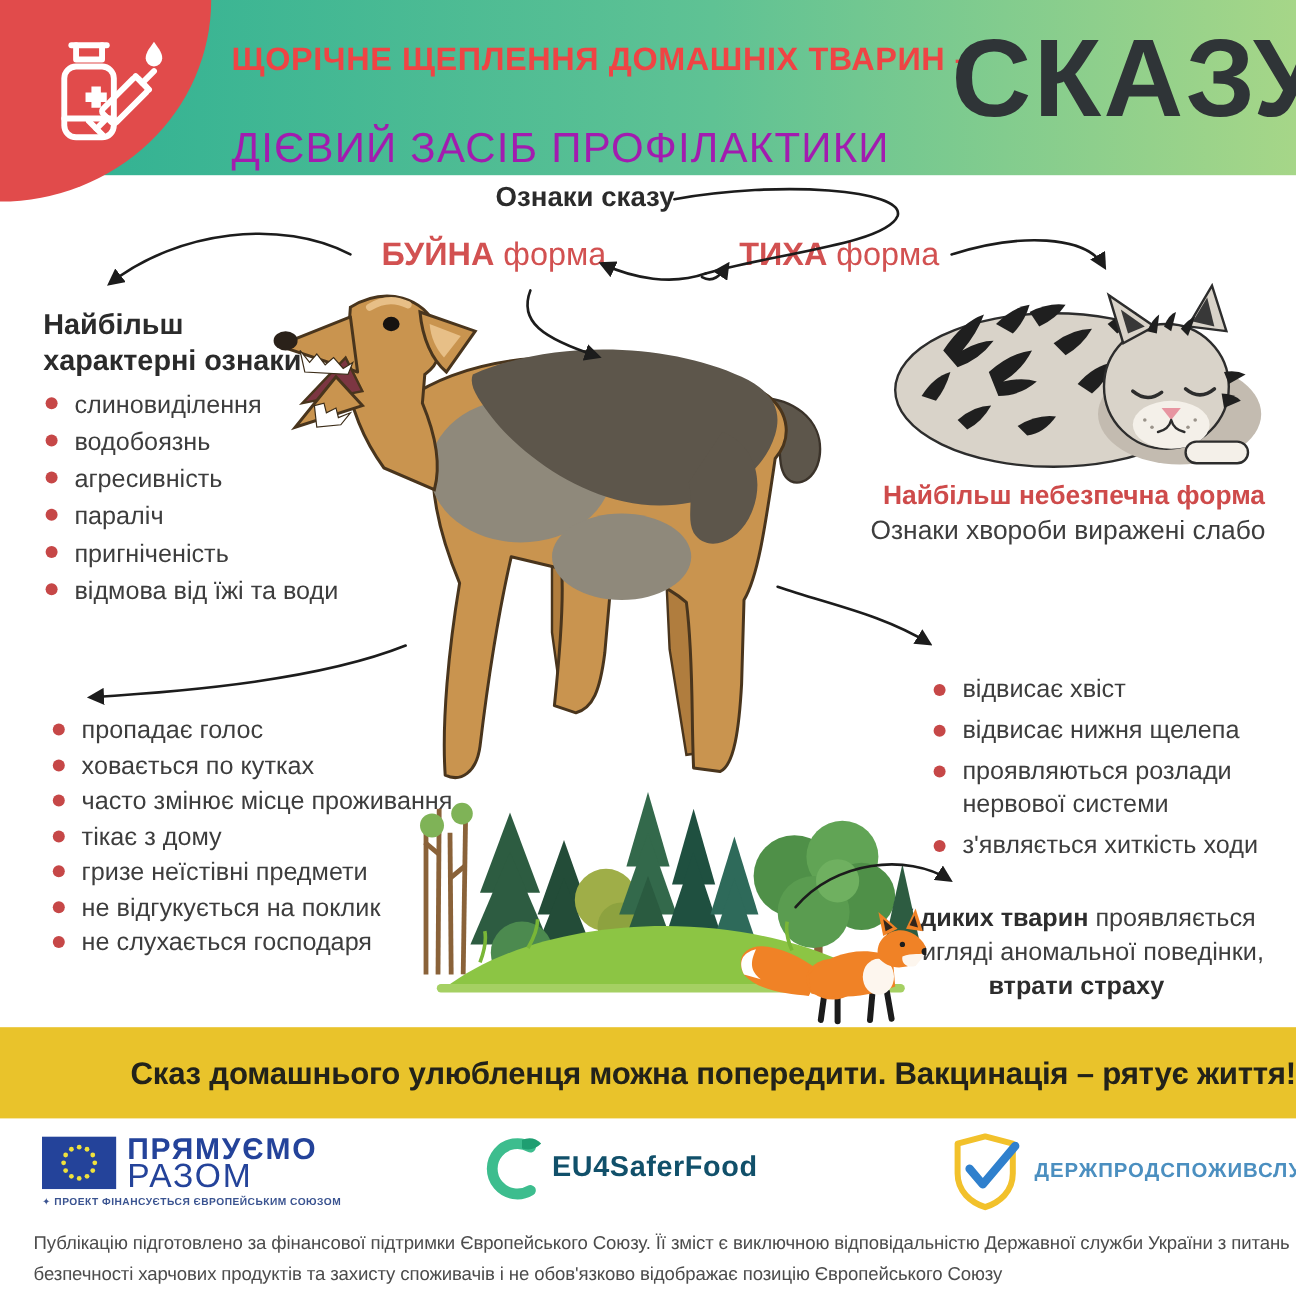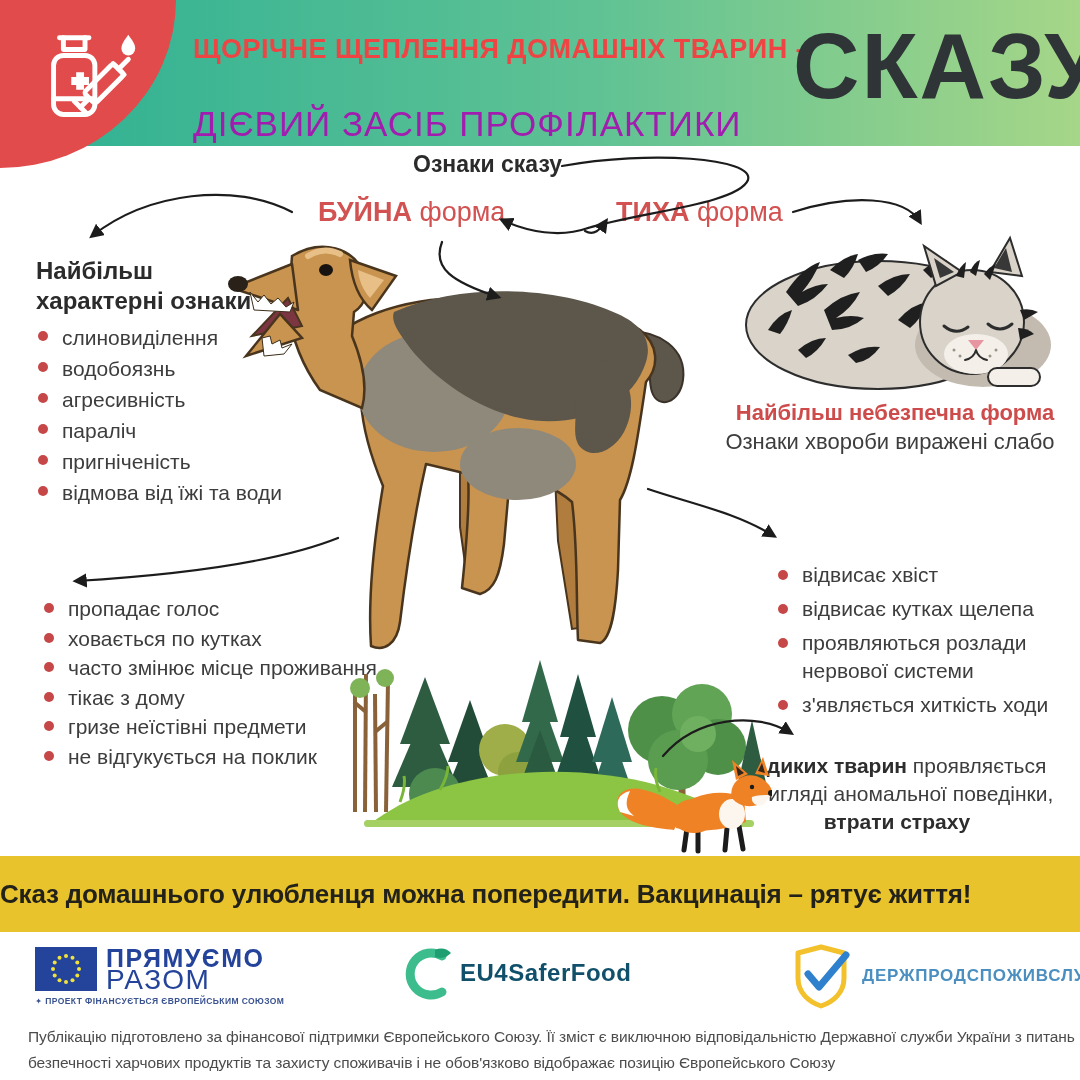--- a/index.html
+++ b/index.html
@@ -40,21 +40,21 @@
   
   .quiet-head{left:712px;top:400px;width:366px;text-align:center;font-size:22px;font-weight:bold;color:#ce4b4b;}
   .quiet-sub{left:700px;top:429px;width:380px;text-align:center;font-size:22px;color:#3d3d3d;}
 
   
   .wild-note{left:714px;top:752px;width:366px;text-align:center;font-size:21px;line-height:28px;color:#3d3d3d;white-space:nowrap;}
   .wild-note b{font-weight:bold;color:#2d2d2d;}
 
   
   .banner{left:0;top:856px;width:1080px;height:76px;background:#e9c32b;
-    display:flex;align-items:center;justify-content:flex-start;}
+    display:flex;align-items:center;justify-content:flex-end;}
   .banner-text{font-size:26px;font-weight:bold;color:#22221a;white-space:nowrap;letter-spacing:-.2px;}
 
   
   .eu-flag{left:35px;top:947px;width:62px;height:44px;}
   .eu-name1{left:106px;top:944px;font-size:25px;font-weight:bold;color:#24439a;letter-spacing:1.5px;}
   .eu-name2{left:106px;top:964px;font-size:28px;font-weight:normal;color:#24439a;letter-spacing:1.5px;}
   .eu-tagline{left:35px;top:996px;font-size:8.5px;font-weight:bold;color:#3a5390;letter-spacing:.4px;}
   .e4sf-icon{left:402px;top:947px;width:54px;height:54px;}
   .e4sf-label{left:460px;top:959px;font-size:24px;font-weight:bold;color:#11506a;letter-spacing:.5px;}
   .shield-icon{left:789px;top:942px;width:64px;height:68px;}
@@ -109,27 +109,28 @@
     <li><span>відмова від їжі та води</span></li>
   </ul>
 
   <ul class="abs list behav-list">
     <li><span>пропадає голос</span></li>
     <li><span>ховається по кутках</span></li>
     <li><span>часто змінює місце проживання</span></li>
     <li><span>тікає з дому</span></li>
     <li><span>гризе неїстівні предмети</span></li>
     <li><span>не відгукується на поклик</span></li>
+    <li><span>не слухається господаря</span></li>
   </ul>
 
   <div class="abs quiet-head">Найбільш небезпечна форма</div>
   <div class="abs quiet-sub">Ознаки хвороби виражені слабо</div>
   <ul class="abs list quiet-list">
     <li><span>відвисає хвіст</span></li>
-    <li><span>відвисає кутках щелепа</span></li>
+    <li><span>відвисає нижня щелепа</span></li>
     <li><span>проявляються розлади нервової системи</span></li>
     <li><span>з'являється хиткість ходи</span></li>
   </ul>
 
   <div class="abs wild-note">
     <div><span>У </span><b>диких тварин</b><span> проявляється</span></div>
     <div>у вигляді аномальної поведінки,</div>
     <b>втрати страху</b>
   </div>
 

